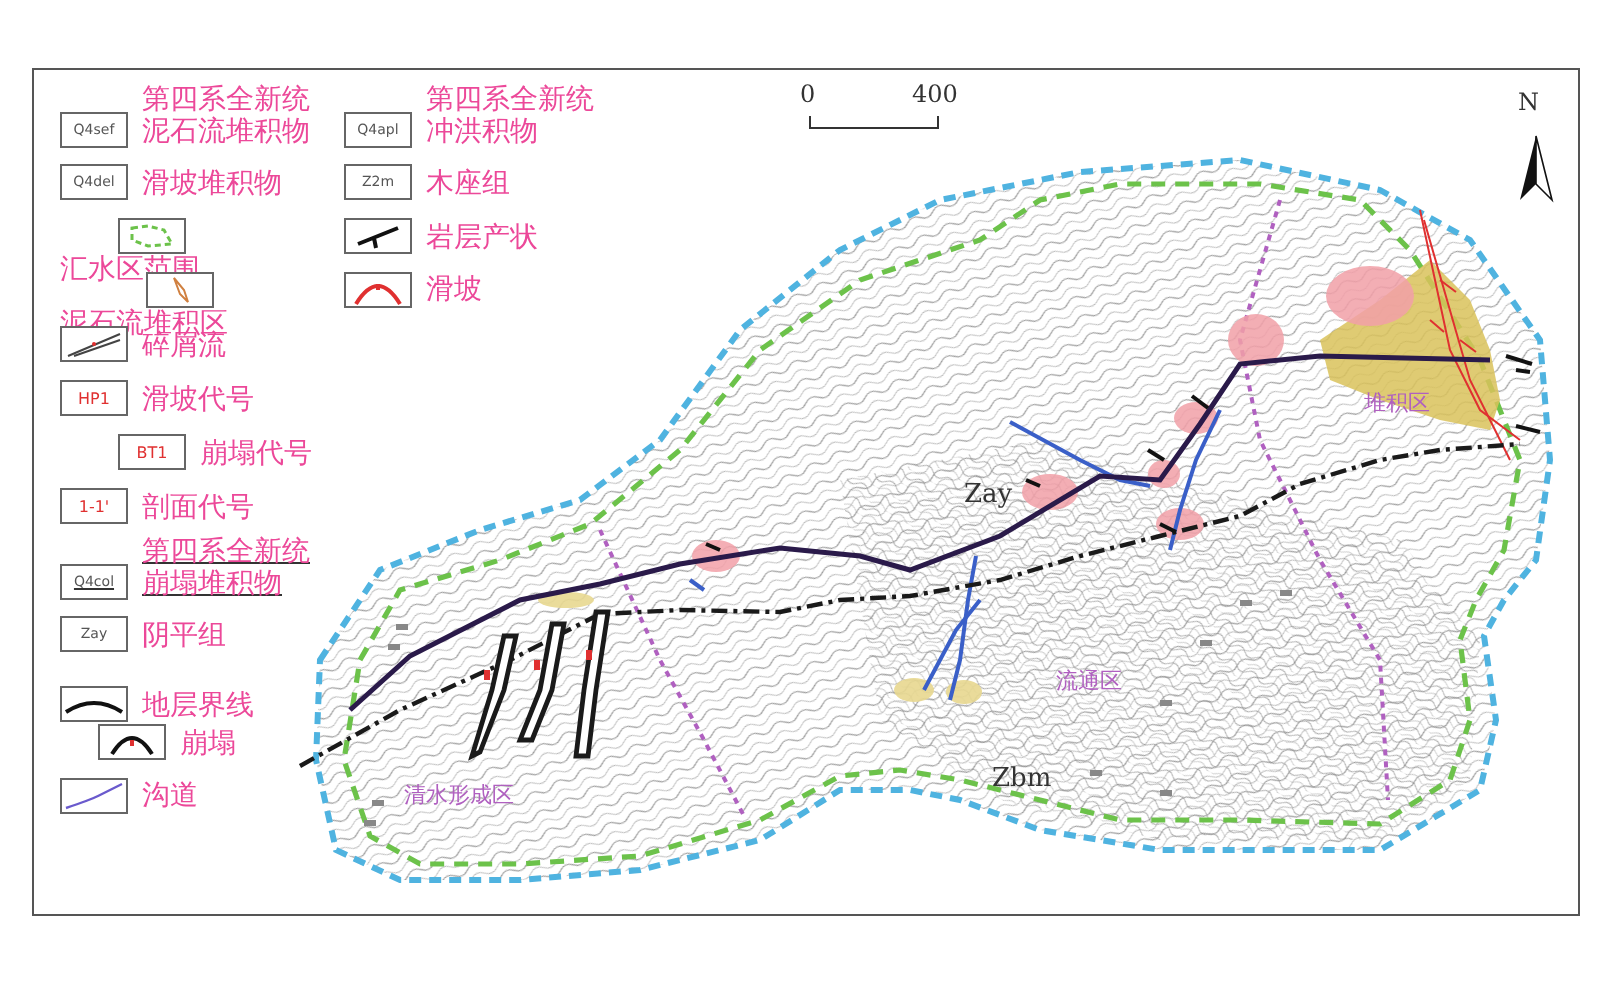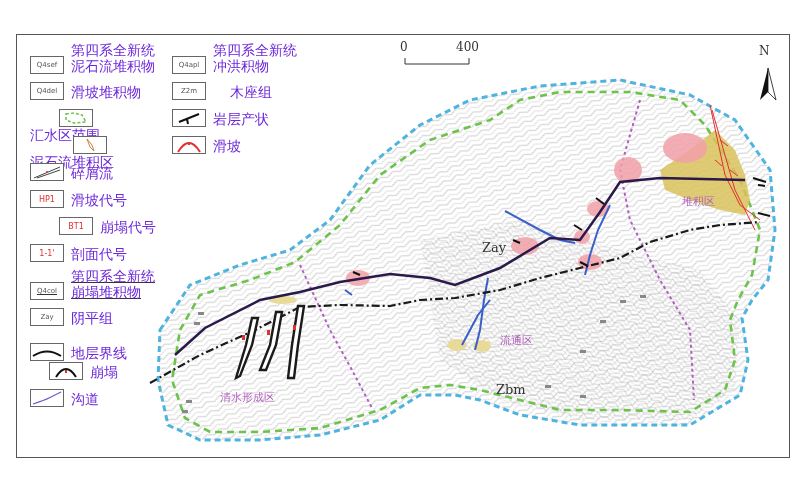--- a/index.html
+++ b/index.html
@@ -7,21 +7,21 @@
          font-family: "DejaVu Serif", "Liberation Serif", serif; }
   #frame { position: absolute; left: 16px; top: 34px; width: 774px; height: 424px;
            border: 1px solid #555; box-sizing: border-box; background: #fff; }
   #map-svg { position: absolute; left: 0; top: 0; width: 800px; height: 500px; }
   .legend { position: absolute; left: 30px; top: 42px; width: 280px; font-size: 14px; color: #333; }
   .lg-item { position: absolute; display: flex; align-items: flex-end; }
   .lg-box { width: 34px; height: 18px; border: 1px solid #666; box-sizing: border-box;
             display: flex; align-items: center; justify-content: center; background: #fff;
             font-size: 7px; color: #555; font-family: "DejaVu Sans", sans-serif; margin-right: 7px; flex: none; }
   .lg-box svg { width: 32px; height: 16px; }
-  .lg-label { line-height: 16px; font-size: 14px; color: #6d28d9; white-space: nowrap; }
+  .lg-label { line-height: 16px; font-size: 14px; color: #ec4899; white-space: nowrap; }
   .lg-box.red-code { color: #e03030; font-size: 8px; }
   .scale-label { position: absolute; font-size: 12px; color: #333; font-family: "DejaVu Serif", serif; }
   .north-label { position: absolute; left: 759px; top: 44px; font-size: 12px; color: #333; }
   .map-label { position: absolute; font-size: 13px; color: #333; }
   .zone-label { position: absolute; font-size: 11px; color: #b060c0; }
 </style>
 </head>
 <body>
 
 <div id="frame"></div>
@@ -127,22 +127,22 @@
   </g>
 </svg>
 
 <span class="scale-label" style="left:400px;top:40px;">0</span>
 <span class="scale-label" style="left:456px;top:40px;">400</span>
 <span class="north-label">N</span>
 
 <span class="map-label" style="left:482px;top:240px;">Zay</span>
 <span class="map-label" style="left:496px;top:382px;">Zbm</span>
 <span class="zone-label" style="left:682px;top:194px;">堆积区</span>
-<span class="zone-label" style="left:500px;top:333px;">流通区</span>
-<span class="zone-label" style="left:220px;top:390px;">清水形成区</span>
+<span class="zone-label" style="left:528px;top:333px;">流通区</span>
+<span class="zone-label" style="left:202px;top:390px;">清水形成区</span>
 
 <div class="legend">
 
   <div class="lg-item" style="left:0;top:0;">
     <div class="lg-box">Q4sef</div>
     <div>
         <div class="lg-label">第四系全新统</div>
         <div class="lg-label">泥石流堆积物</div>
       </div>
   </div>
@@ -208,49 +208,49 @@
   </div>
   <div class="lg-item" style="left:0;top:320px;padding-left:19px;">
     <div class="lg-box">
         <svg viewBox="0 0 32 16">
           <path d="M6 14 Q16 -2 26 14" fill="none" stroke="#111" stroke-width="2"></path>
           <rect x="15" y="7" width="2" height="3" fill="#e03030"></rect>
         </svg>
       </div>
     <div class="lg-label">崩塌</div>
   </div>
-  <div class="lg-item" style="left:0;top:347px;">
+  <div class="lg-item" style="left:0;top:347px;font-family:Liberation Serif, serif;">
     <div class="lg-box">
         <svg viewBox="0 0 32 16">
           <path d="M2 14 Q14 10 18 8 T30 2" fill="none" stroke="#6a5acd" stroke-width="1.2"></path>
         </svg>
       </div>
     <div class="lg-label">沟道</div>
   </div>
 
   <div class="lg-item" style="left:142px;top:0;">
     <div class="lg-box">Q4apl</div>
     <div>
         <div class="lg-label">第四系全新统</div>
         <div class="lg-label">冲洪积物</div>
       </div>
   </div>
-  <div class="lg-item" style="left:142px;top:40px;gap:17px;">
+  <div class="lg-item" style="left:142px;top:40px;">
     <div class="lg-box">Z2m</div>
     <div class="lg-label">木座组</div>
   </div>
   <div class="lg-item" style="left:142px;top:67px;">
     <div class="lg-box">
         <svg viewBox="0 0 32 16">
           <path d="M6 12 L26 4 M14 9 L15 14" fill="none" stroke="#111" stroke-width="2"></path>
         </svg>
       </div>
     <div class="lg-label">岩层产状</div>
   </div>
-  <div class="lg-item" style="left:142px;top:94px;">
+  <div class="lg-item" style="left:142px;top:94px;font-family:Liberation Serif, serif;">
     <div class="lg-box">
         <svg viewBox="0 0 32 16">
           <path d="M5 15 Q16 -3 27 15" fill="none" stroke="#e03030" stroke-width="2"></path>
           <rect x="15" y="5" width="2" height="3" fill="#e03030"></rect>
         </svg>
       </div>
     <div class="lg-label">滑坡</div>
   </div>
 </div>
 

